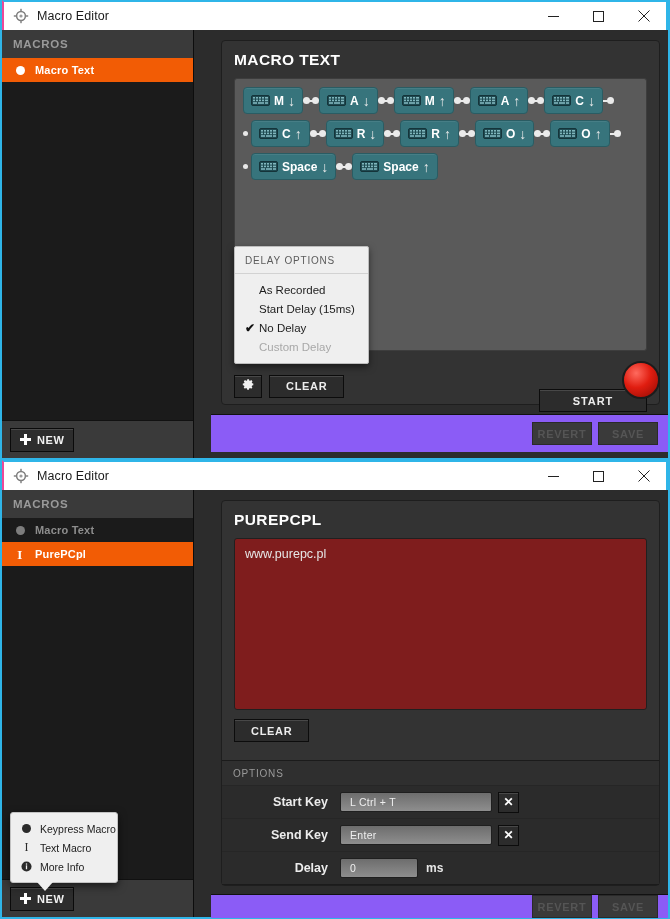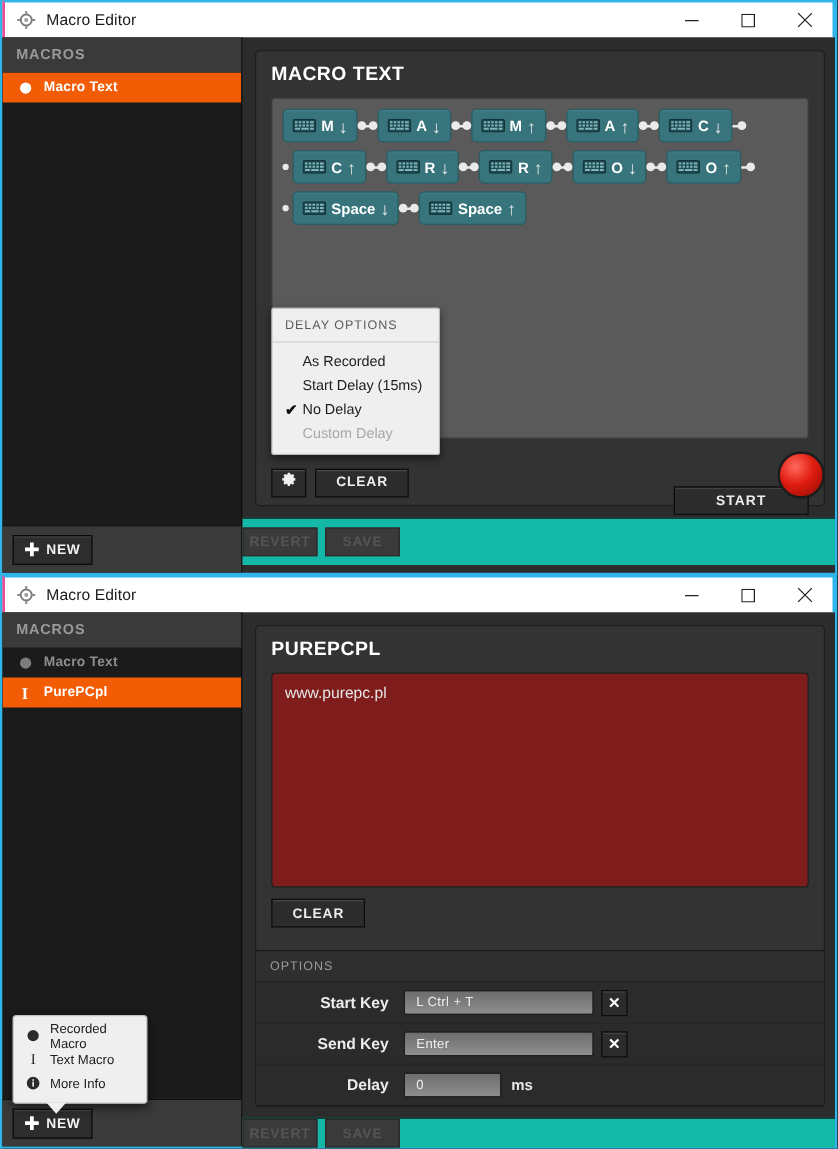--- a/index.html
+++ b/index.html
@@ -17,21 +17,21 @@
     border-right:2px solid #2fb5e8; position:relative; }
   .app-icon { width:16px; height:16px; margin-left:9px; position:relative; flex:0 0 auto; }
   .app-icon svg { display:block; }
   .title-text { font-size:12.5px; color:#1a1a1a; margin-left:8px; letter-spacing:.1px; }
   .win-controls { margin-left:auto; display:flex; height:100%; }
   .wc { width:45px; height:100%; display:flex; align-items:center; justify-content:center;
     color:#222; }
   .wc svg { display:block; }
 
   
-  .body { display:flex; height:calc(100% - 30px); }
+  .body { display:flex; height:calc(100% - 30px);gap:17px; }
 
   
   .sidebar { width:192px; background:#1b1b1b; display:flex; flex-direction:column;
     border-right:1px solid #0d0d0d; flex:0 0 192px; position:relative; }
   .sb-header { height:28px; background:#3a3a3a; display:flex; align-items:center;
     padding-left:11px; color:#9a9a9a; font-size:11.5px; font-weight:bold;
     letter-spacing:.7px; }
   .sb-list { flex:1; overflow:hidden; }
   .sb-item { height:24px; display:flex; align-items:center; padding-left:10px;
     color:#c9c9c9; font-size:11px; font-weight:bold; letter-spacing:.2px; }
@@ -114,22 +114,22 @@
     box-shadow:0 3px 7px rgba(0,0,0,.5); z-index:20; }
   .dp-title { font-size:10px; color:#5b5b5b; letter-spacing:.8px; padding:8px 0 7px 10px;
     border-bottom:1px solid #d2d2d2; }
   .dp-list { padding:6px 0 7px 0; }
   .dp-item { height:19px; display:flex; align-items:center; font-size:11.5px;
     color:#1d1d1d; padding-left:10px; }
   .dp-check { width:14px; flex:0 0 14px; font-size:12px; color:#111; font-weight:bold; }
   .dp-item.disabled { color:#a8a8a8; }
 
   
-  .actionbar { height:38px; background:#14b8a6; border-top:1px solid #111;
-    display:flex; align-items:center; padding-right:10px;
+  .actionbar { height:38px; background:#8b5cf6; border-top:1px solid #111;
+    display:flex; align-items:center; justify-content:flex-end; padding-right:10px;
     gap:6px; }
   .act-btn { height:23px; width:60px; background:#3a3a3a; border:1px solid #2a2a2a;
     display:flex; align-items:center; justify-content:center; color:#555;
     font-size:11px; font-weight:bold; letter-spacing:.7px; }
 
   
   .text-area { margin:0 12px; background:#7f1d1d; border:1px solid #202020;
     border-radius:3px; height:172px; padding:8px 10px; color:#e6e6e6;
     font-size:12.5px; }
   .clear-row { padding:9px 12px 10px 12px; display:flex; }
@@ -676,21 +676,21 @@
           <span class="plus"></span>
           <span>NEW</span>
         </div>
       </div>
 
       <div class="new-pop">
         <div class="np-item">
           <span class="np-ic">
               <span class="np-dot"></span>
             </span>
-          <span>Recorded Macro</span>
+          <span>Keypress Macro</span>
         </div>
         <div class="np-item">
           <span class="np-ic">
               <span class="np-ibeam">I</span>
             </span>
           <span>Text Macro</span>
         </div>
         <div class="np-item">
           <span class="np-ic">
             <svg width="11" height="11" viewBox="0 0 12 12">

